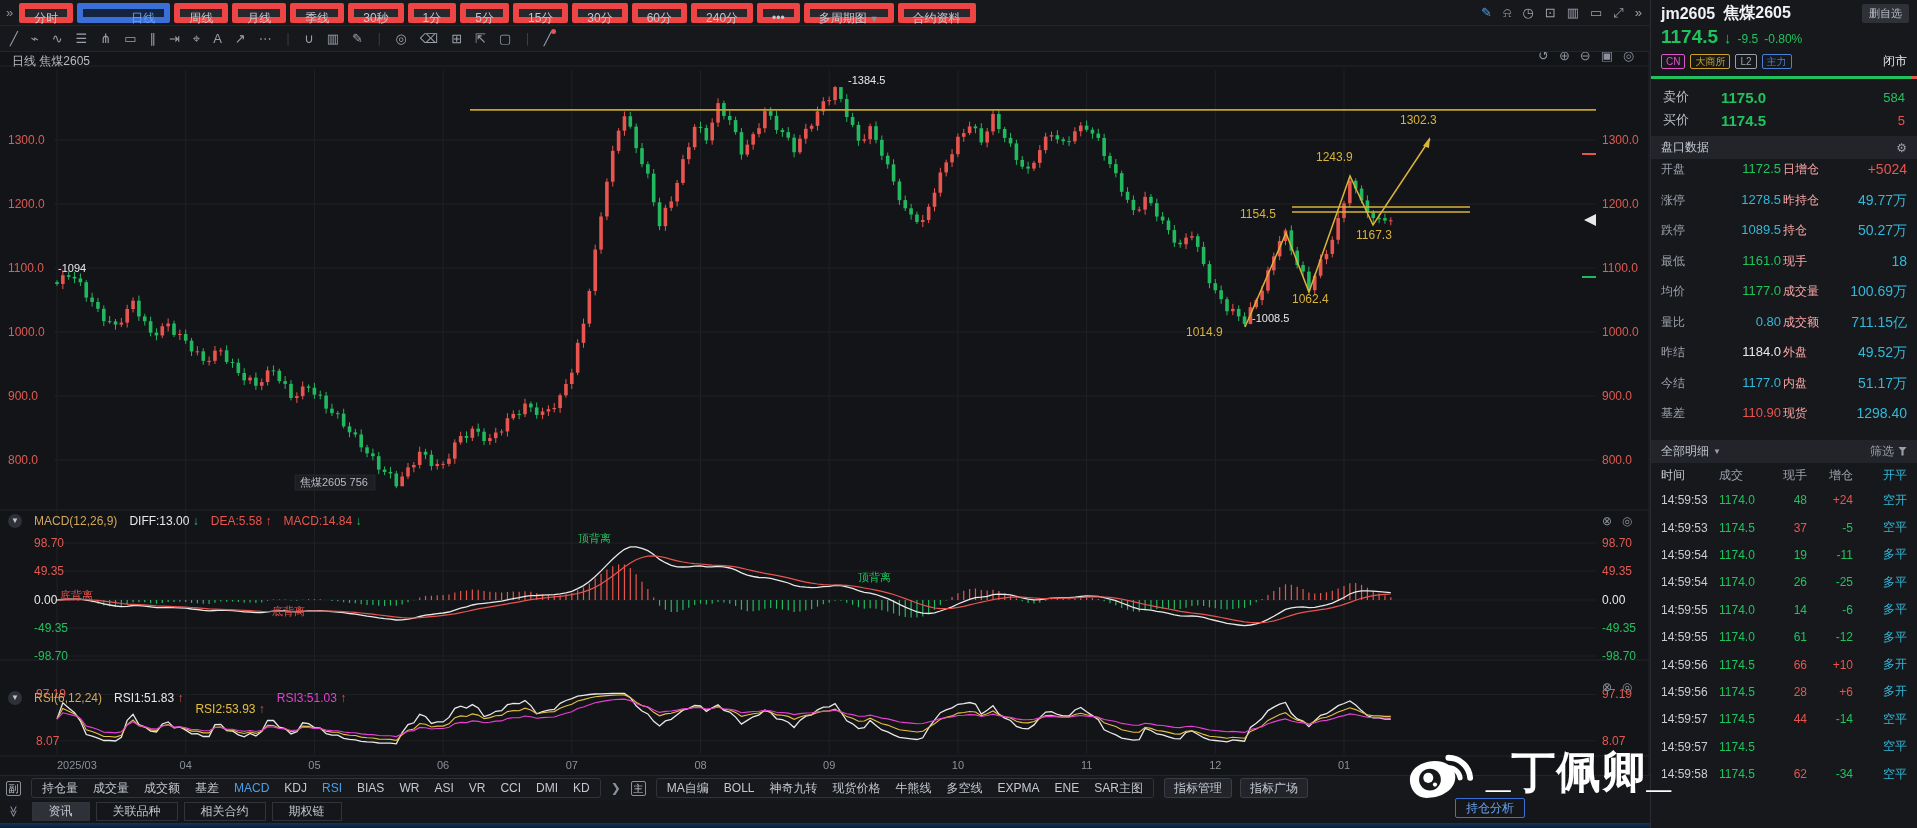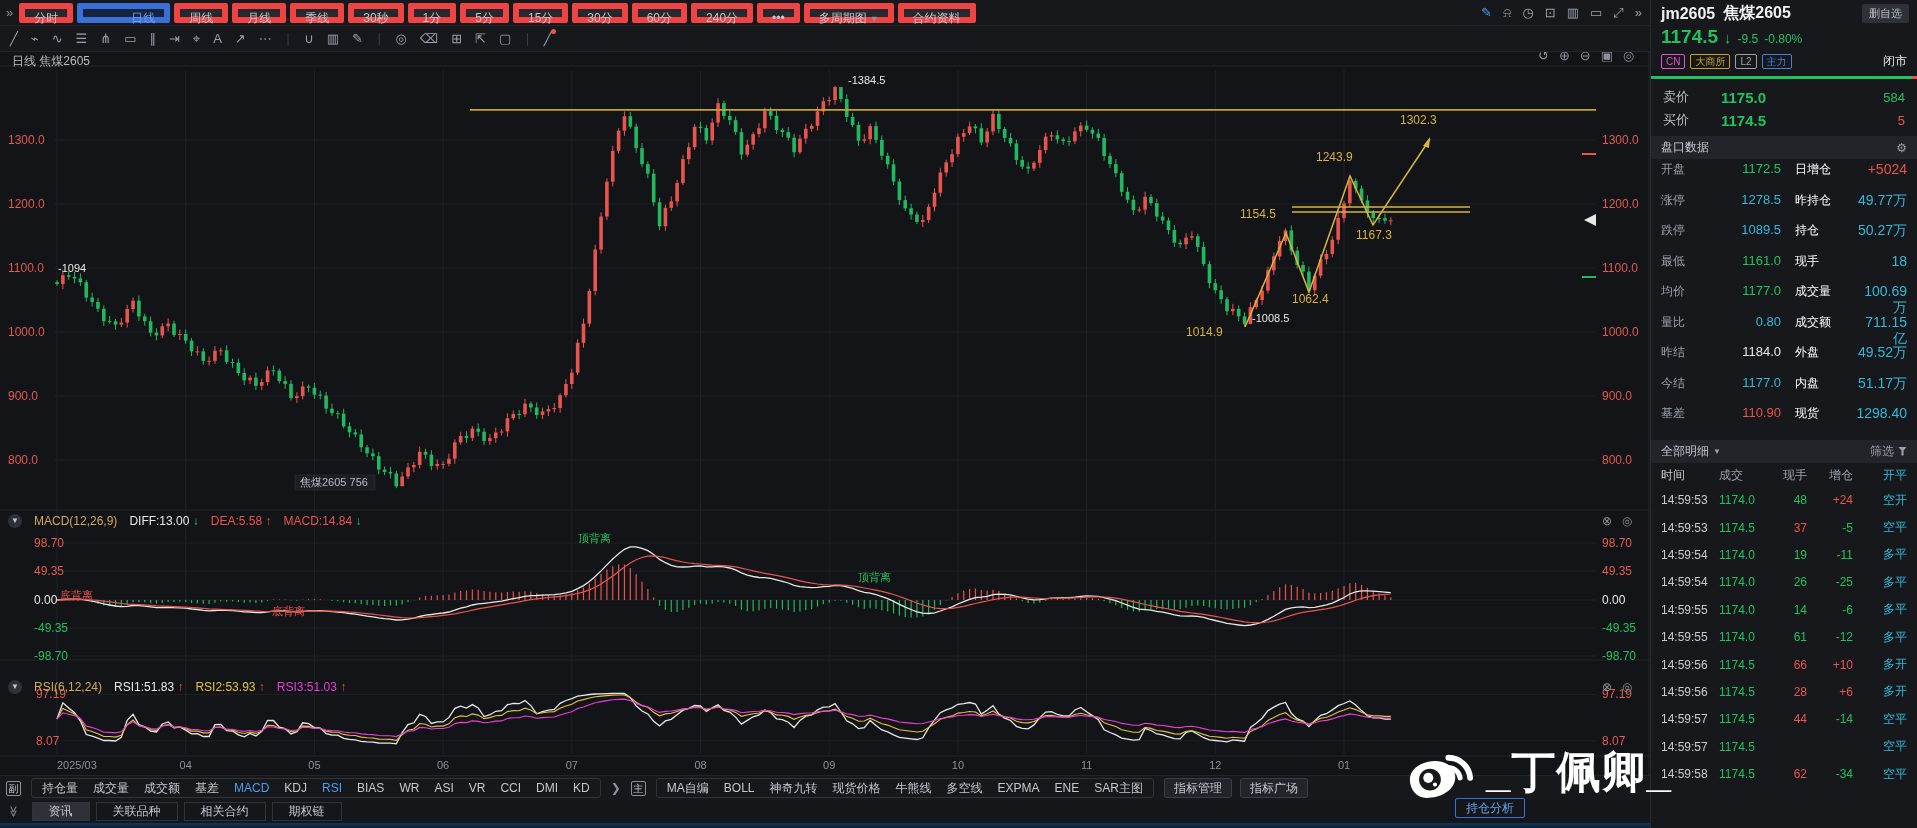--- a/index.html
+++ b/index.html
@@ -20,21 +20,21 @@
   .tool .dot { position:absolute; right:-4px; top:-2px; width:5px; height:5px; border-radius:50%; background:#e8544e; }
   .sep { color:#3a3d45; }
 
   
   #chart-title { position:absolute; left:12px; top:53px; font-size:12px; color:#b8bcc2; z-index:4; }
   #main-icons { position:absolute; left:1538px; top:48px; display:flex; gap:10px; font-size:13px; color:#8b919c; z-index:4; }
   #chart-svg { position:absolute; left:0; top:0; z-index:1; }
   .pane-header { position:absolute; left:8px; display:flex; align-items:center; gap:12px; font-size:12px; z-index:4; }
   .collapse { width:14px; height:14px; border-radius:50%; background:#2e3138; color:#c3c7cf; font-size:8px; text-align:center; line-height:14px; }
   .ph-title { color:#d0a85c; }
-  .w { color:#e8e8e8; } .rr { color:#e8544e;text-align:right; } .gg { color:#21c25e; } .yy { color:#e3c042; } .mm { color:#e83fd4; }
+  .w { color:#e8e8e8; } .rr { color:#e8544e;text-align:right; } .gg { color:#21c25e; } .yy { color:#e3c042;margin-top:22px; } .mm { color:#e83fd4; }
   .pane-icons { position:absolute; left:1602px; display:flex; gap:10px; font-size:12px; color:#8b919c; z-index:4; }
 
   
   #indicator-bar { position:absolute; left:0; top:775px; width:1650px; height:25px; background:#17181c; border-top:1px solid #23252b; display:flex; align-items:center; gap:10px; padding-left:6px; font-size:12px; z-index:5; }
   .grpicon { width:15px; height:15px; border:1px solid #8b919c; border-radius:2px; color:#c3c7cf; font-size:10px; line-height:14px; text-align:center; flex:none; }
   .igroup { display:flex; gap:15px; align-items:center; border:1px solid #30333a; border-radius:3px; height:20px; padding:0 10px; }
   .itab { color:#c3c7cf; white-space:nowrap; }
   .itab.act { color:#4a9fe8; }
   .ibtn { border:1px solid #3a3d45; background:#22242a; border-radius:3px; height:20px; line-height:18px; padding:0 9px; color:#c3c7cf; white-space:nowrap; }
   #bottom-tabs { position:absolute; left:0; top:800px; width:1650px; height:23px; background:#15161a; display:flex; align-items:center; gap:6px; padding-left:8px; font-size:12px; z-index:5; }
@@ -58,21 +58,21 @@
   .bidask { display:flex; align-items:center; padding:5px 12px; font-size:13px; }
   .bidask .lbl { color:#b8bcc2; width:58px; }
   .bidask .px { font-size:15px; font-weight:bold; color:#21c25e; }
   .bidask .qty { margin-left:auto; font-size:13px; }
   .sechead { background:#22242a; color:#c3c7cf; font-size:12px; padding:3px 10px; display:flex; align-items:center; margin-top:2px; }
   .sechead .right { margin-left:auto; color:#9aa0aa; display:flex; gap:4px; align-items:center; }
   #fields { padding:2px 10px; }
   .frow { display:flex; height:30.5px; align-items:flex-start; font-size:12px; }
   .frow .l { color:#9aa0aa; width:50px; }
   .frow .v1 { width:70px; text-align:right; font-size:13px; }
-  .frow .l2 { color:#ffffff; width:58px; margin-left:14px; }
+  .frow .l2 { color:#fca5a5; width:58px; margin-left:2px; }
   .frow .v2 { flex:1; text-align:right; font-size:14px; }
   .funnel { width:9px; height:9px; background:#9aa0aa; clip-path:polygon(0 0,100% 0,62% 45%,62% 100%,38% 100%,38% 45%); }
   #tape-head { display:flex; padding:4px 10px 3px; font-size:12px; color:#9aa0aa; }
   .tape-row { display:flex; padding:0 10px; height:27.4px; align-items:center; font-size:12px; }
   .tc0{width:58px;color:#c8ccd2;} .tc1{width:56px;text-align:left;} .tc2{width:32px;text-align:right;} .tc3{width:46px;text-align:right;} .tc4{flex:1;text-align:right;color:#32b8d8;}
 
   
   #watermark { position:absolute; left:1398px; top:736px; display:flex; align-items:center; gap:4px; z-index:50; pointer-events:none; }
   #wm-text { color:#ffffff; font-size:44px; font-weight:bold; letter-spacing:1px; }
 </style>

